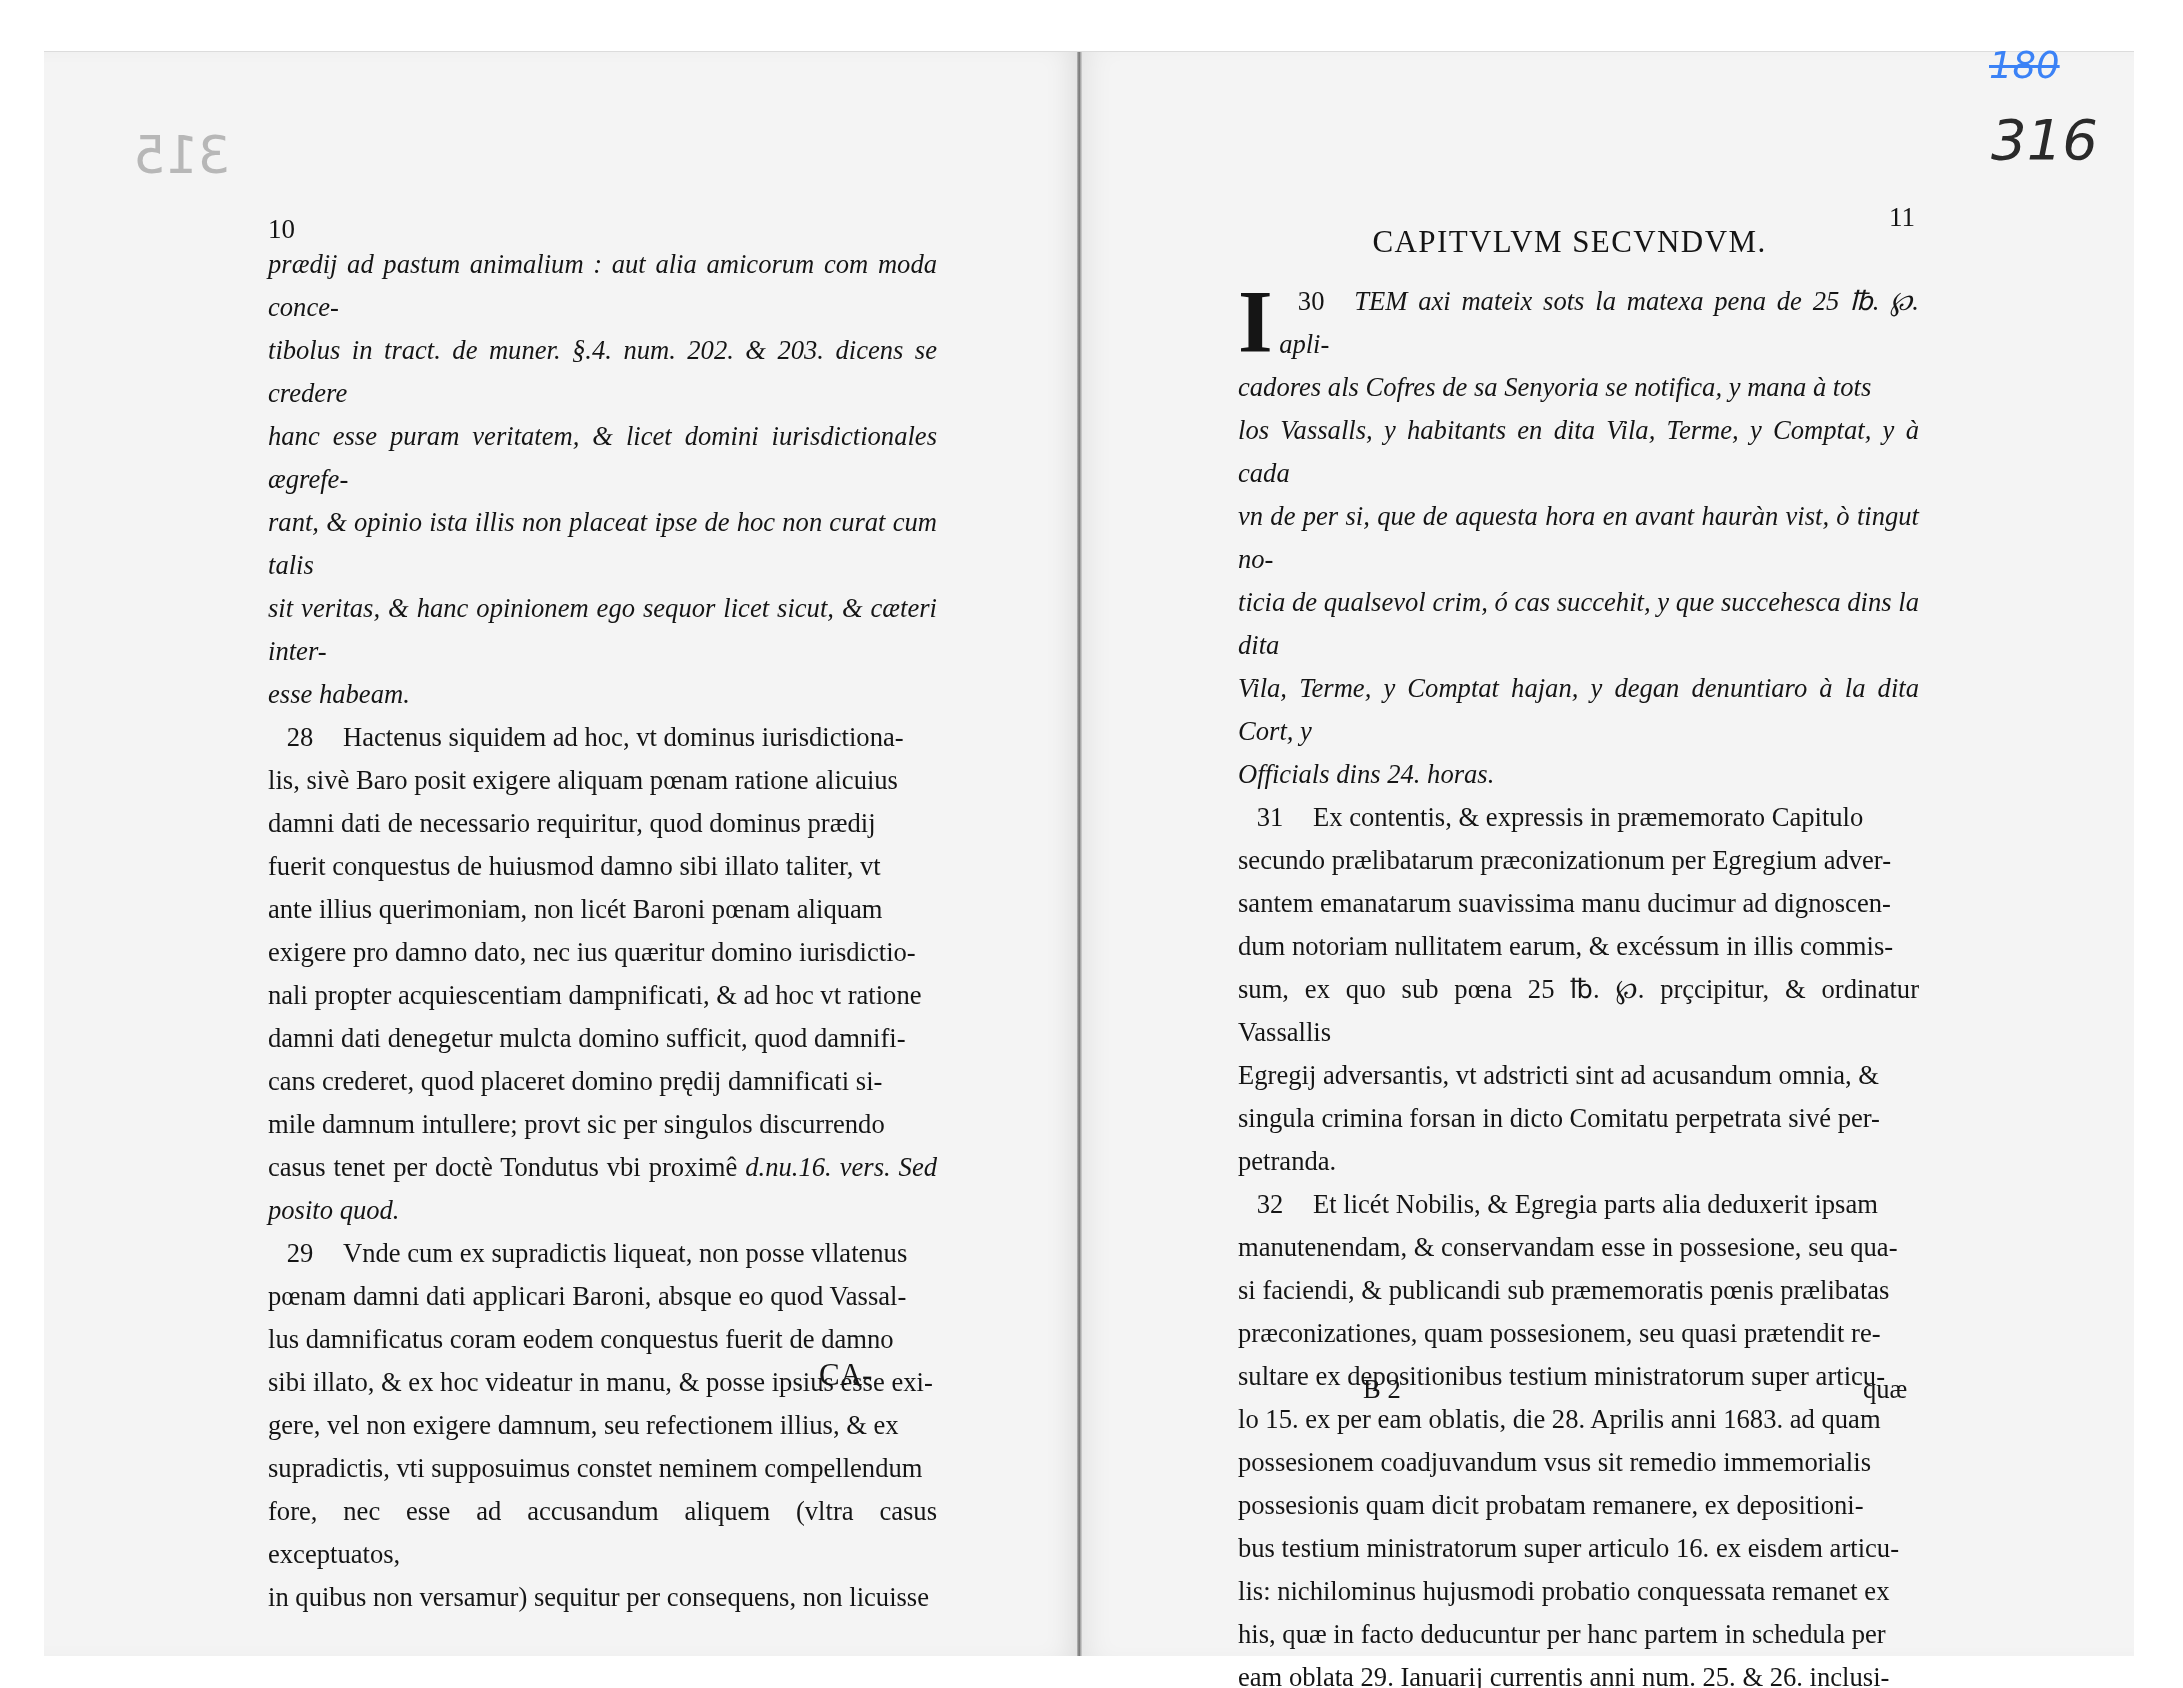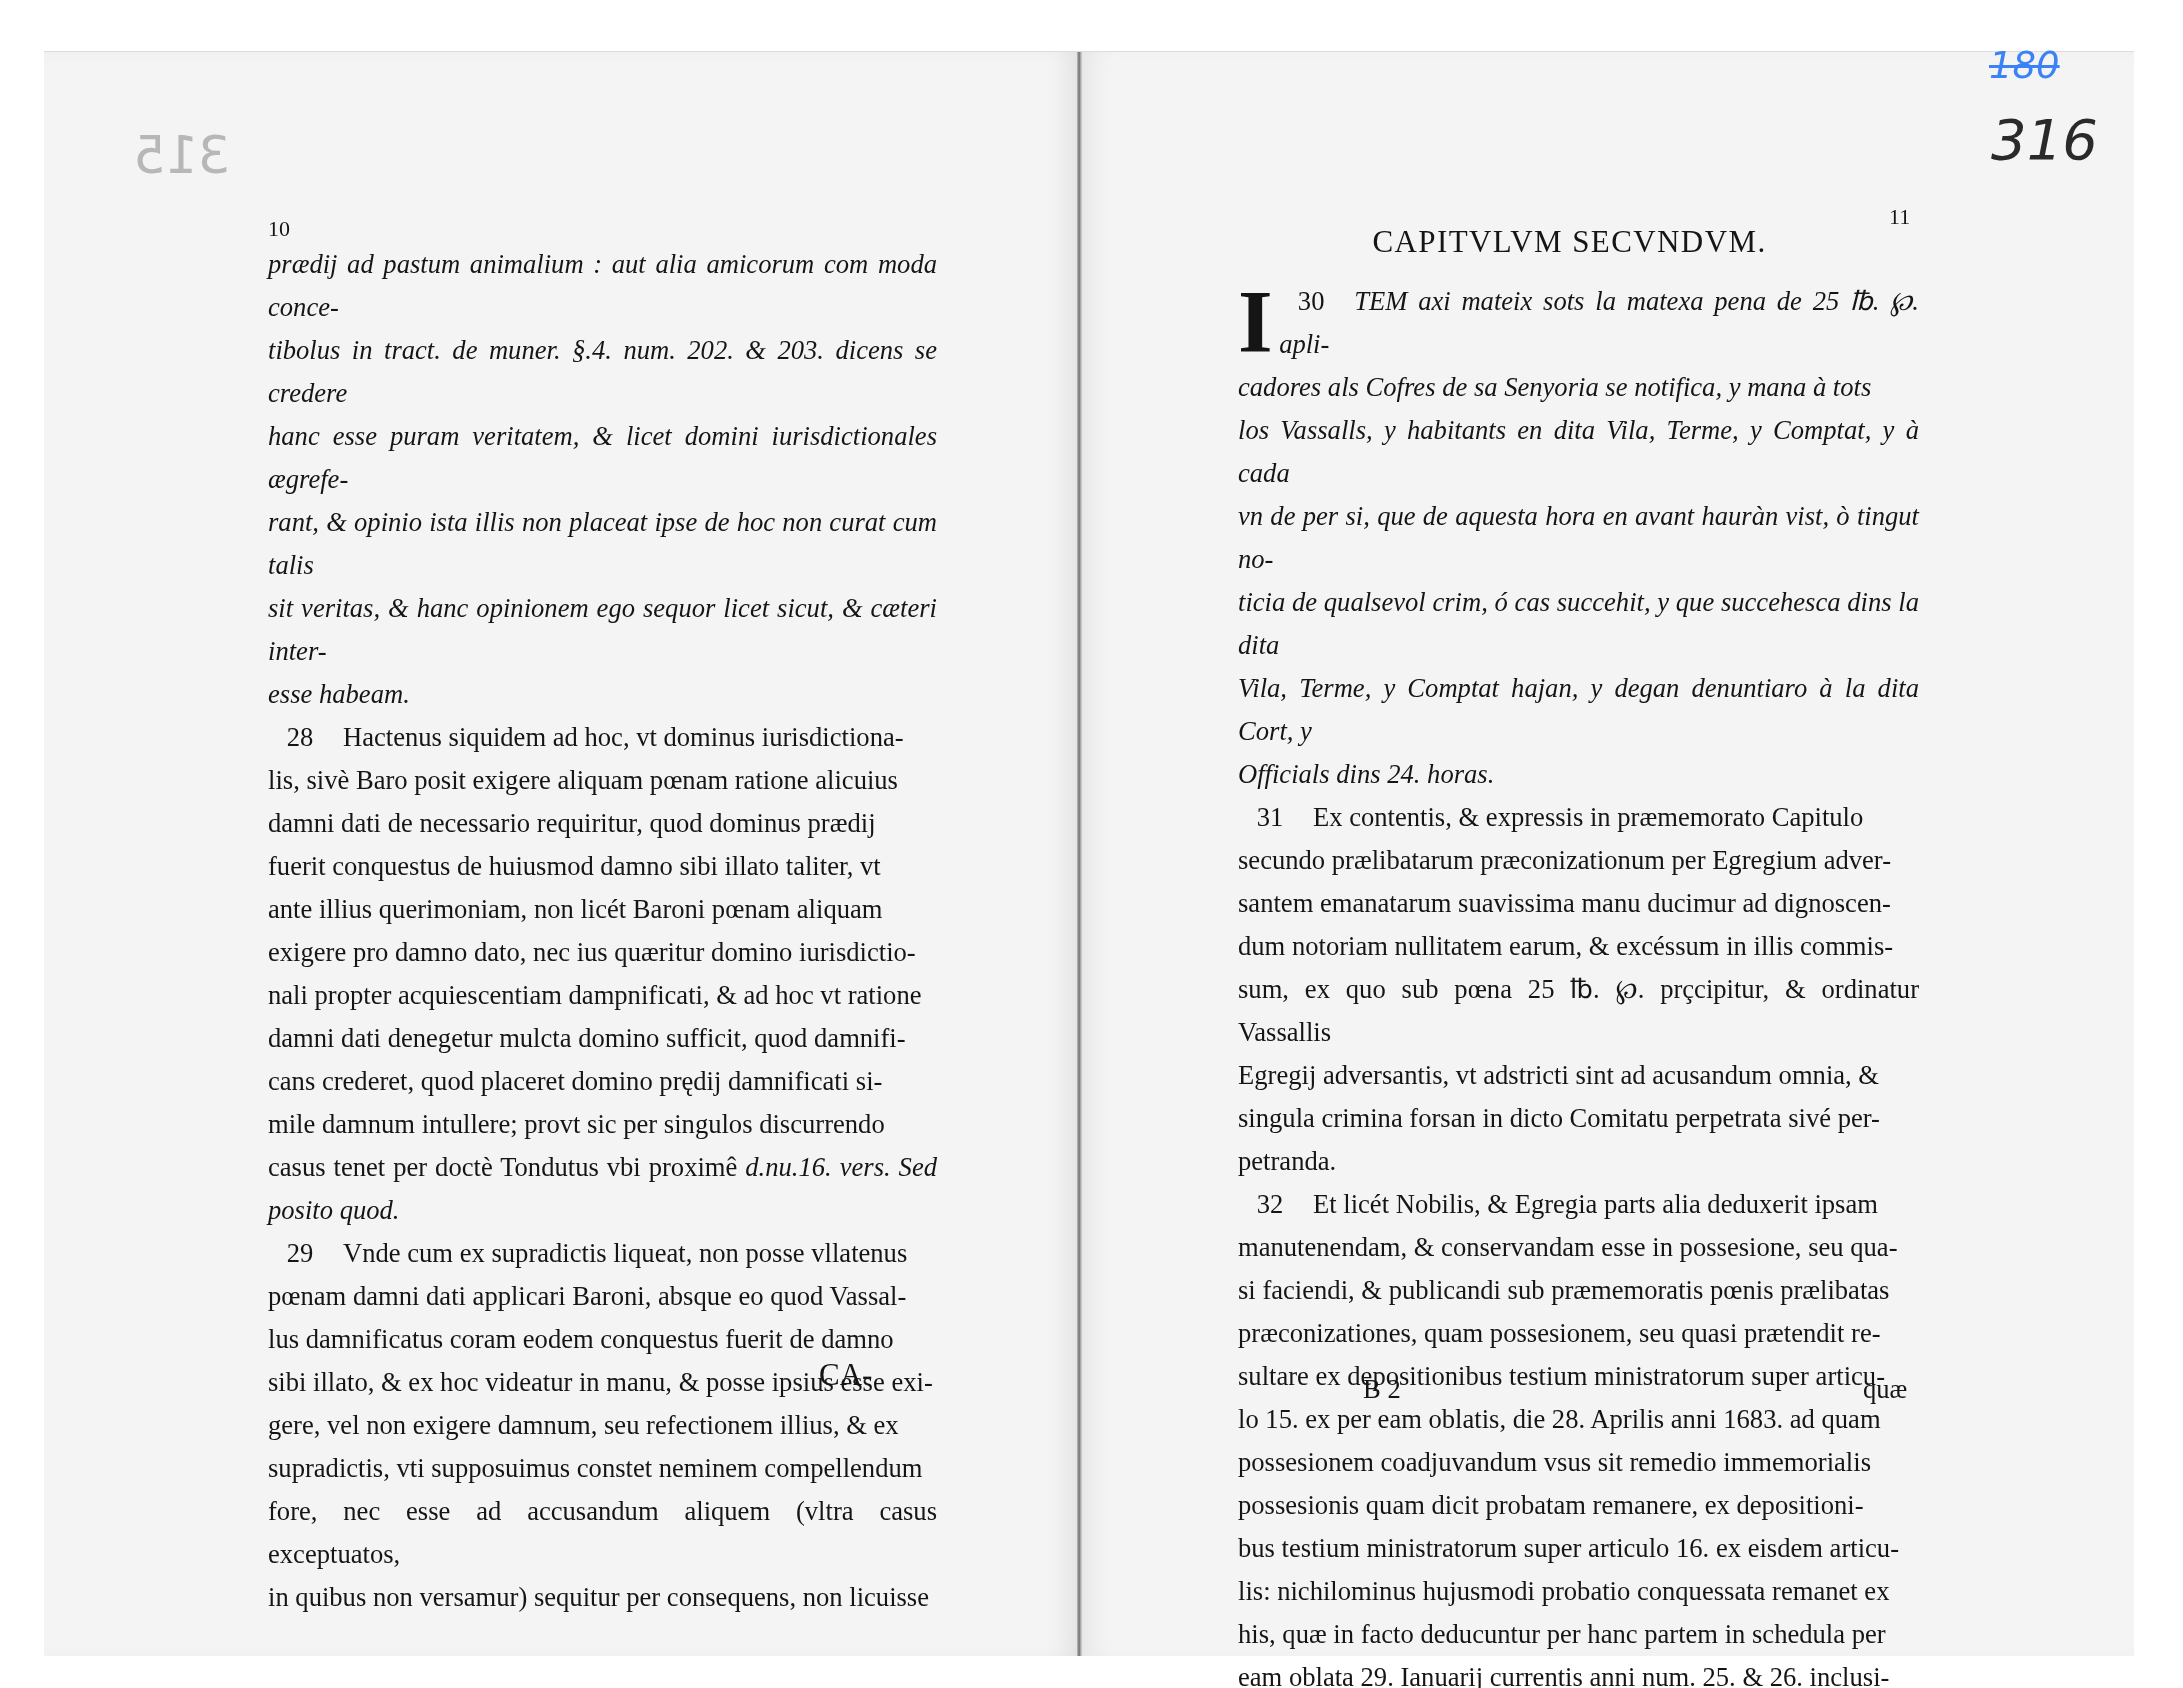--- a/index.html
+++ b/index.html
@@ -32,21 +32,21 @@
   }
   .ms-num.left { left: 133px; top: 126px; transform: scaleX(-1); }
   .ms-num.right { left: 1975px; top: 107px; color: #2a2a2a; font-style: italic; font-size: 56px; margin-left: 16px; }
   .ms-num.struck { left: 1989px; top: 44px; font-size: 37px; color: #3b82f6; font-style: italic; text-decoration: line-through; }
 
   .text-block { position: absolute; font-size: 26.6px; line-height: 43px; }
   .text-block p { margin: 0; text-align: justify; }
   .left-col { left: 268px; top: 212px; width: 669px; }
   .right-col { left: 1238px; top: 205px; width: 681px; }
 
-  .folio { font-size: 22px; line-height: 28px; }
+  .folio { font-size: 27px; line-height: 28px; }
   .folio.left { position: absolute; left: 268px; top: 215px; }
   .folio.right { position: absolute; left: 1889px; top: 203px; }
 
   .italic { font-style: italic; }
   .para-num { display: inline-block; width: 75px; padding-left: 18.7px; box-sizing: border-box; }
   .chapter-title {
     position: absolute; left: 1278px; top: 224px; width: 583px; text-align: center;
     font-size: 31px; letter-spacing: 1.4px;
   }
   .dropcap { float: left; font-size: 89px; line-height: 75px; margin: 3.7px 6.5px 0 0; font-weight: bold; }

